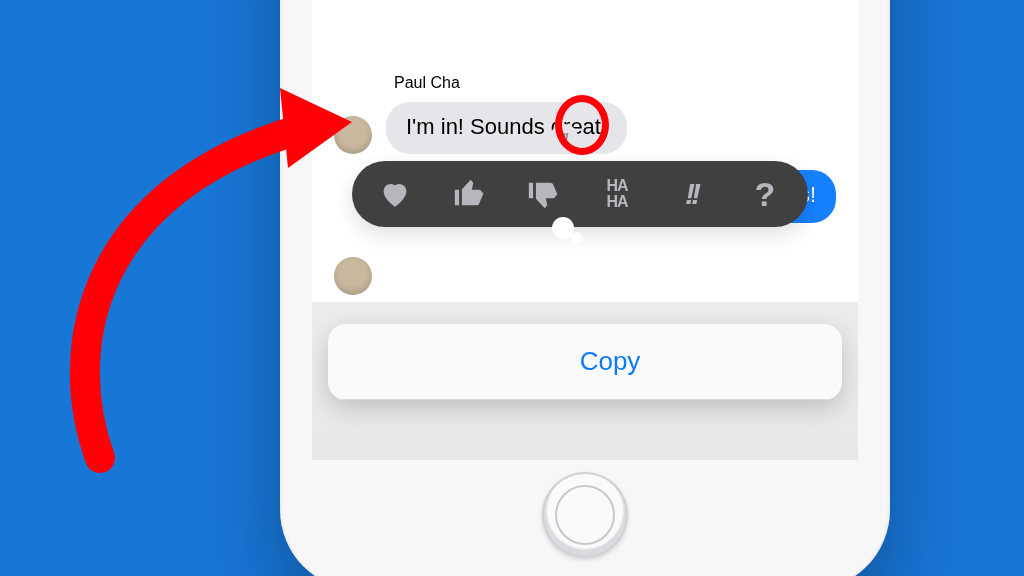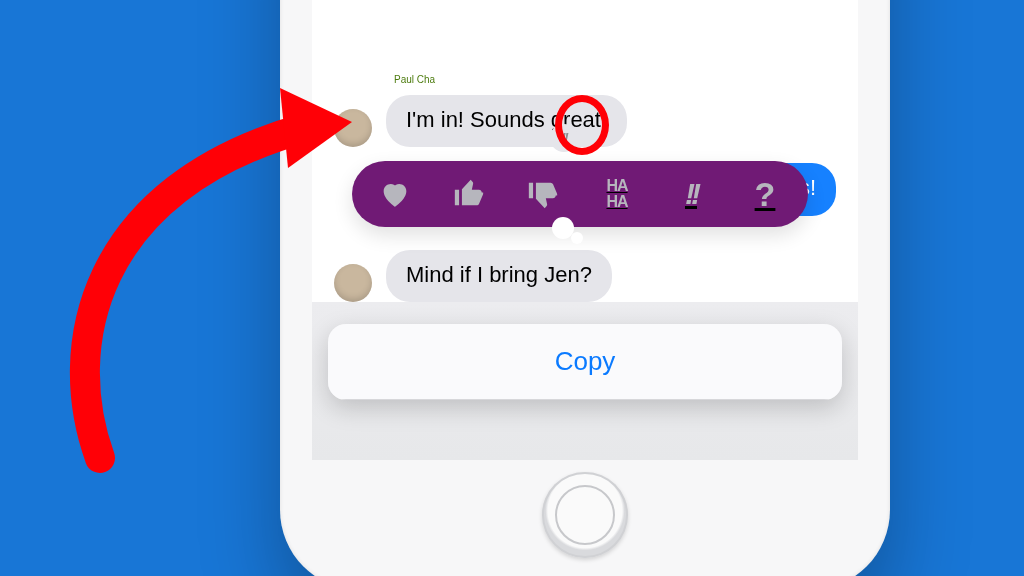--- a/index.html
+++ b/index.html
@@ -34,47 +34,46 @@
   }
   .home-btn::after{
     content:""; position:absolute; left:50%; top:50%;
     transform:translate(-50%,-50%);
     width:56px; height:56px; border-radius:50%;
     border:2px solid #c7c8cb;
   }
 
   
   .chat { position:absolute; inset:0; padding-top:160px; background:#fff; }
-  .sender-lbl { font-size:10px; color:#4d7c0f; margin:4px 0 4px 82px; }
+  .sender-lbl { font-size:16px; color:#000000; margin:4px 0 4px 82px; }
   .row { display:flex; align-items:flex-end; padding:6px 0 6px 22px; }
   .row.right { justify-content:flex-end; padding-right:22px; }
   .avatar {
     width:38px; height:38px; border-radius:50%;
     margin-right:14px; background:#c9b79e;
     box-shadow: inset 0 -3px 6px rgba(0,0,0,.15);
   }
   .avatar.b { background:#9ca5b8; }
   .bubble {
     display:inline-block; padding:12px 20px 14px;
     border-radius:24px; font-size:22px; line-height:1.2;
     max-width:360px;
   }
   .grey { background:#e5e5ea; color:#000; }
   .blue { background:#1681ff; color:#fff; }
   .msg3 .bubble{ filter: blur(1px) brightness(.98); }
 
   
   .tapback {
     position:absolute; left:40px; top:251px;
-    background:#701a75; border-radius:44px;
+    background:#404040; border-radius:44px;
     padding:12px 22px;
     display:flex; align-items:center; gap:32px;
     box-shadow:0 8px 20px rgba(0,0,0,.12);
     z-index:5;
-    text-decoration:underline;
   }
   .tapback::after{
     content:""; position:absolute; left:200px; bottom:-12px;
     width:22px; height:22px; background:#fff; border-radius:50%;
     box-shadow:14px 10px 0 -5px #fff;
   }
   .tb { width:42px; height:42px; display:flex; align-items:center; justify-content:center; cursor:pointer; }
   .tb svg, .tb span.glyph { width:34px; height:34px; fill:#b6b6bd; color:#b6b6bd; }
   .haha { font: 800 16px/16px sans-serif; color:#b6b6bd; letter-spacing:-1px; text-align:center; }
   .exc  { font: 900 30px/30px sans-serif; color:#b6b6bd; letter-spacing:-4px; font-style:italic;}
@@ -100,20 +99,21 @@
     background:rgba(250,250,252,.96);
     border-radius:18px;
     box-shadow:0 8px 24px rgba(0,0,0,.18);
     overflow:hidden;
     z-index:6;
   }
   .sheet button{
     display:block; width:100%; border:0; background:transparent;
     font-size:26px; color:#0a7aff; padding:22px 0;
     cursor:pointer;
+    margin-left:25px;
   }
   .sheet .divider{ height:1px; background:#d7d7da; }
 
   
   .circle-mark{
     position:absolute; left:555px; top:95px;
     width:54px; height:60px; border:7px solid #ff0006;
     border-radius:50%; z-index:50;
   }
   .arrow-svg{
@@ -142,21 +142,20 @@
       </div>
 
       <div class="tb-indicator">!!</div>
 
       <div class="row right" style="margin-top:4px;">
         <div class="bubble blue">cks!</div>
       </div>
 
       <div class="row" style="margin-top:22px;">
         <div class="avatar"></div>
-        <div class="bubble grey">Mind if I bring Jen?</div>
       </div>
 
       <div class="sender-lbl" style="margin-top:8px;">Katie Abeles</div>
       <div class="row msg3">
         <div class="avatar b"></div>
         <div class="bubble grey">Not at all! Can't wait to meet her!</div>
       </div>
 
     </div>
 

